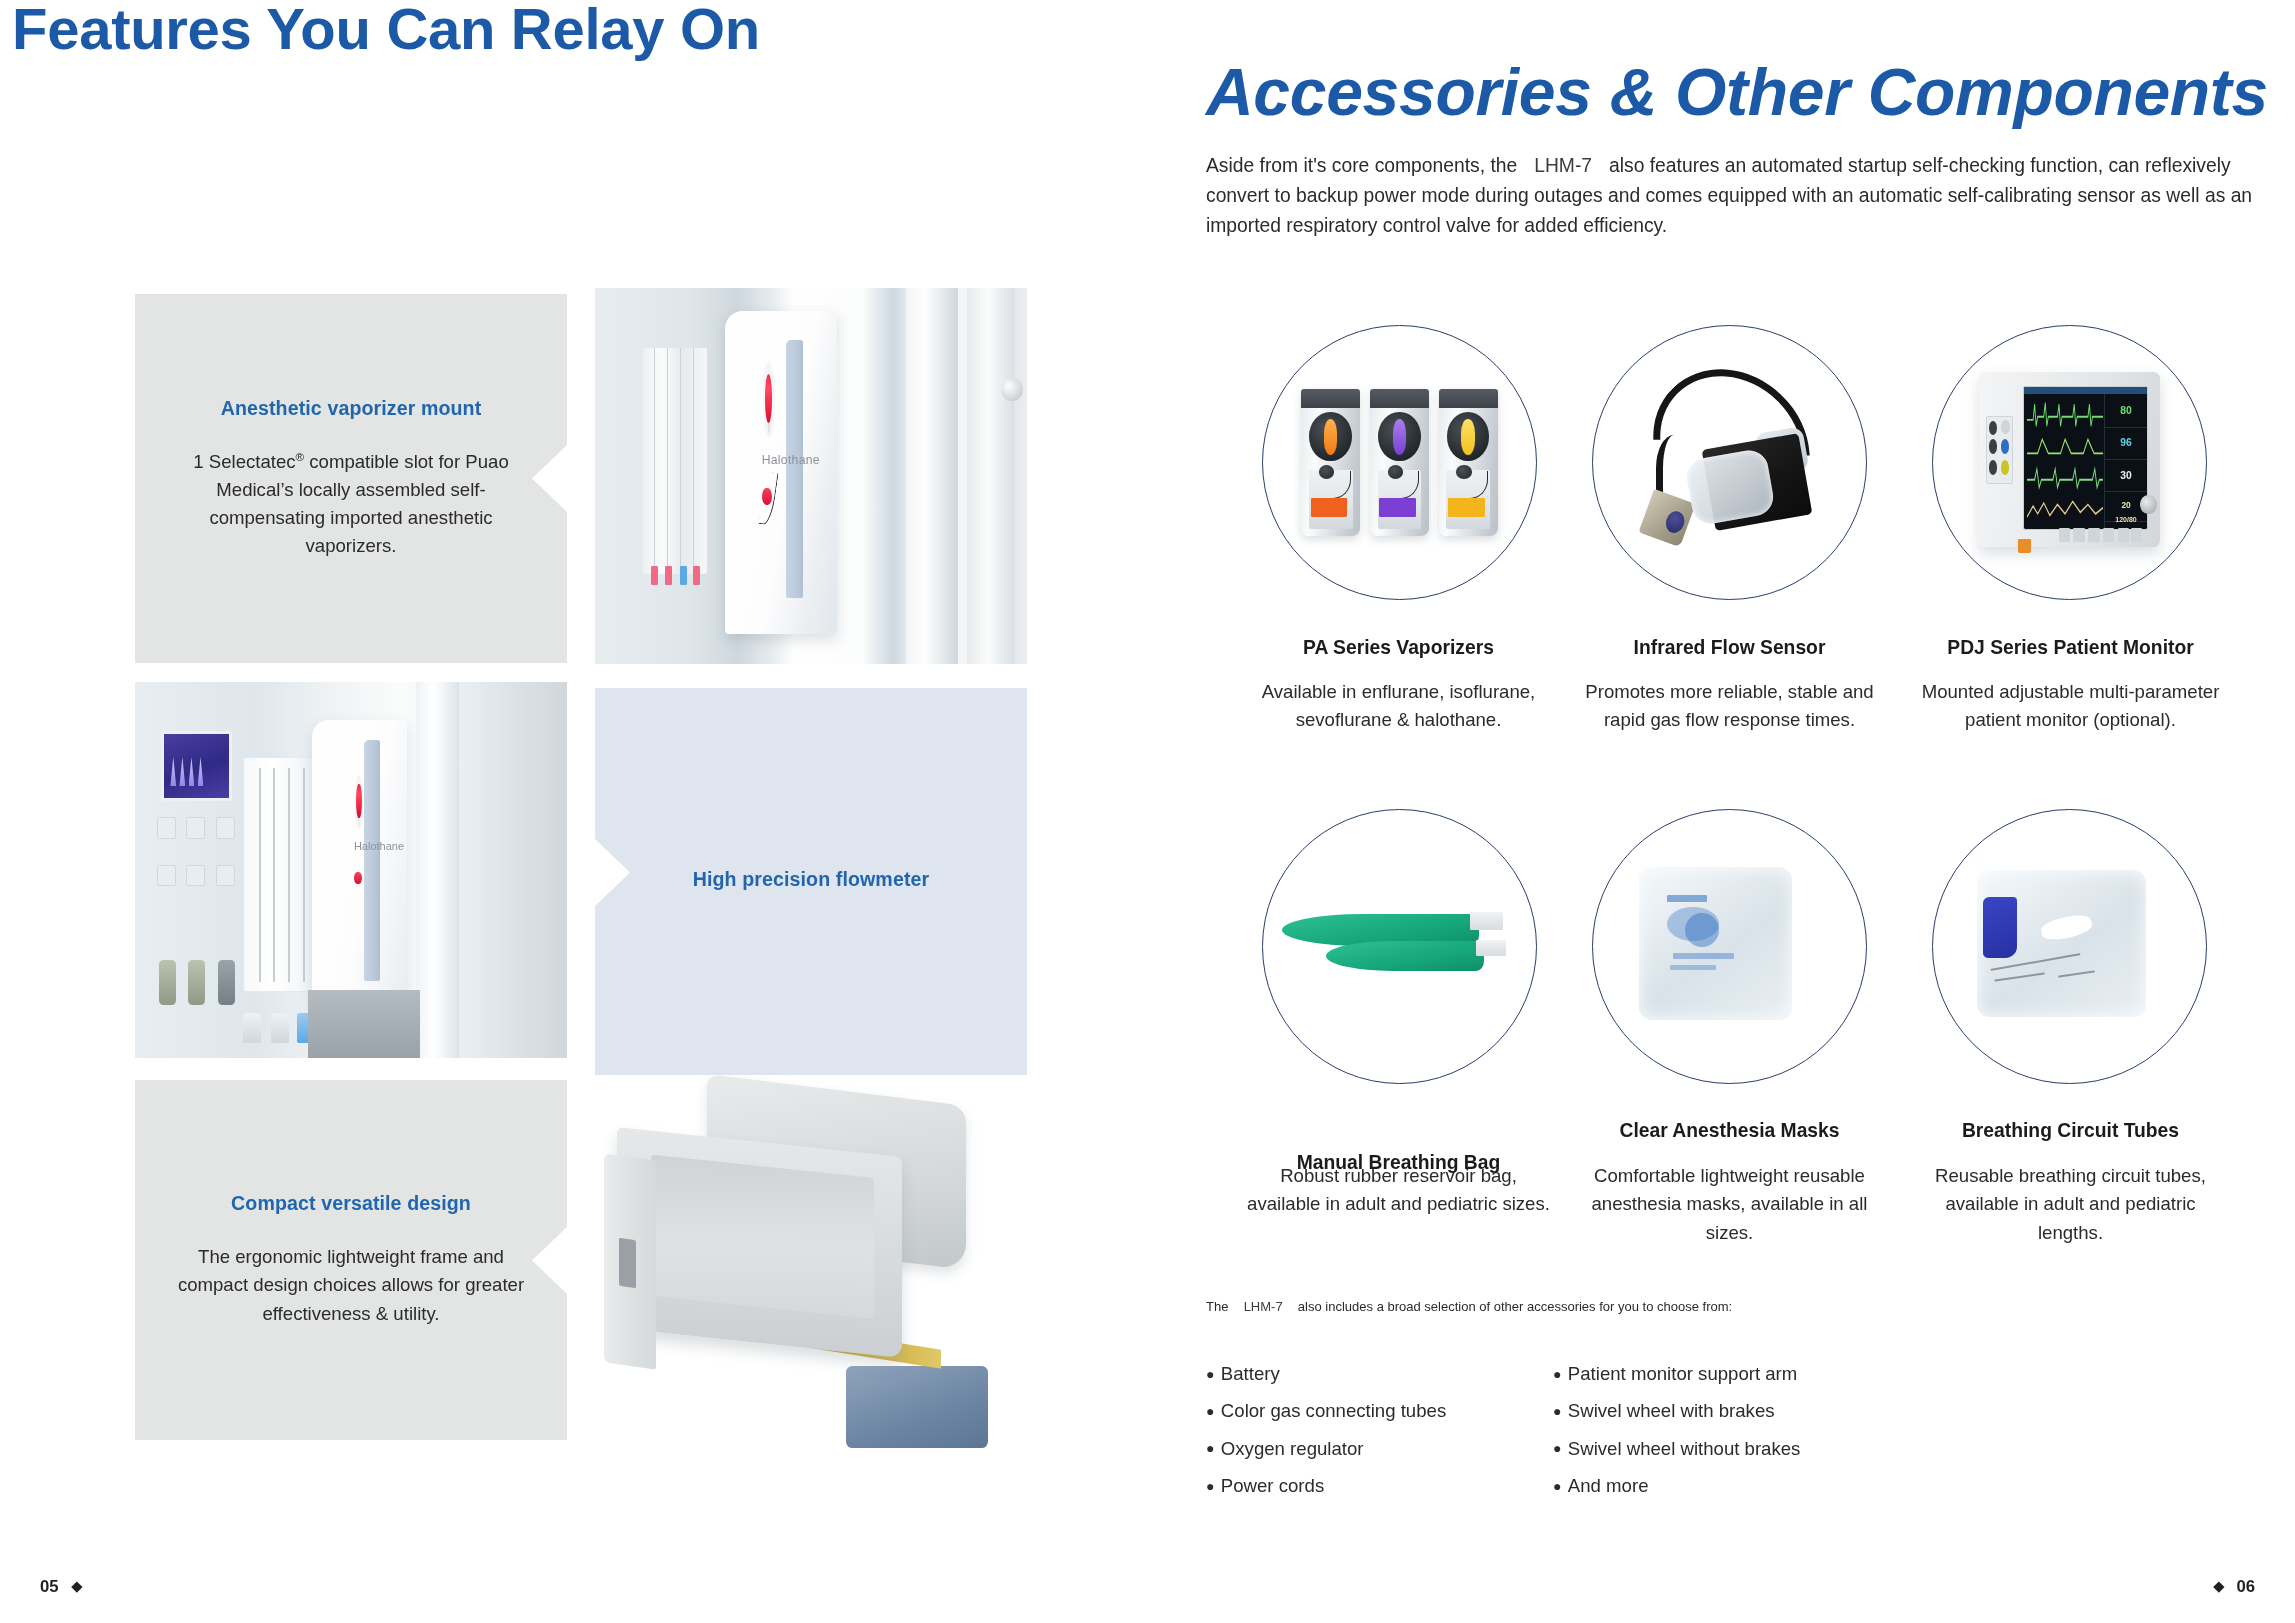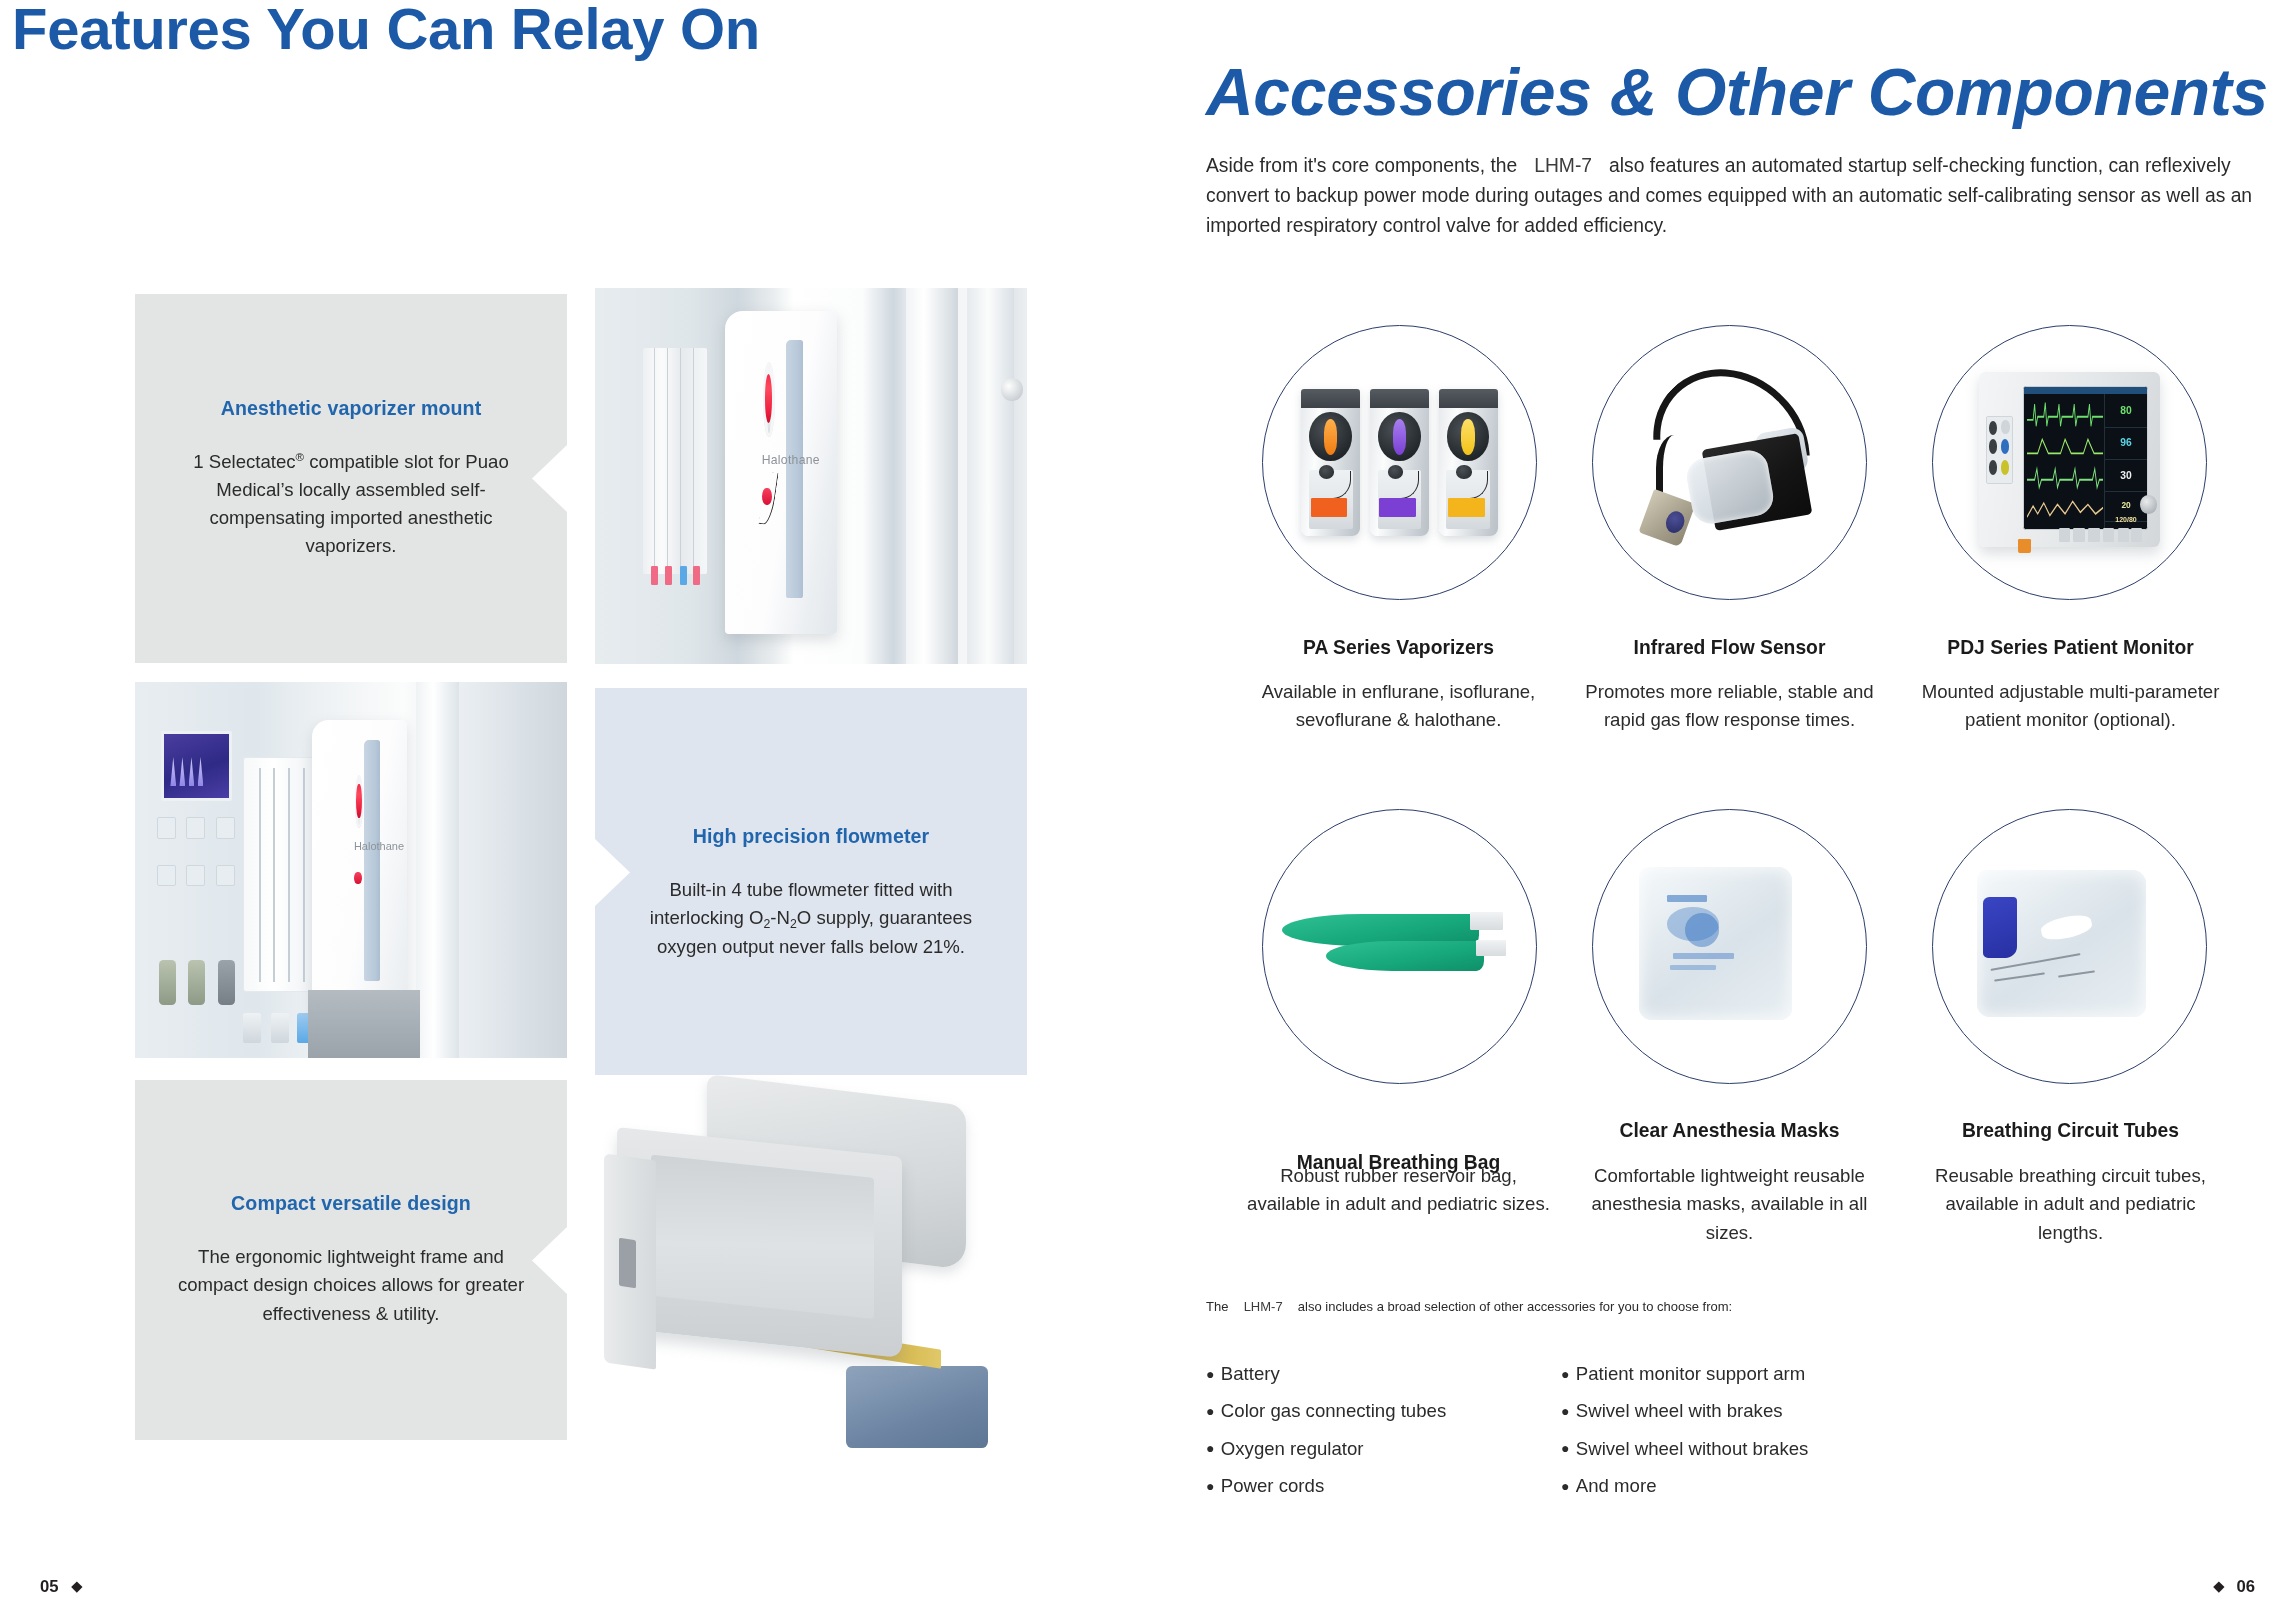--- a/index.html
+++ b/index.html
@@ -237,21 +237,21 @@
   .pack-print{position:absolute;background:#2f6fc0;opacity:.55;border-radius:1.3px;}
   .pack-blue{position:absolute;background:linear-gradient(160deg,#3a45c4,#2730a2);
     border-radius:6.4px 3.9px 11.6px 5.1px;}
   .pack-hole{position:absolute;background:#ffffff;border-radius:50%/40%;
     transform:rotate(-12deg);}
   .pack-text{position:absolute;height:1.9px;background:#4a5560;opacity:.55;border-radius:1.3px;}
 
   
   #closing{position:absolute;left:1206px;top:1299px;font-size:13px;color:#2b2b2b;}
   .acc-cols{position:absolute;left:1206px;top:1363px;width:1055px;
-    display:flex;gap:8px;}
+    display:flex;gap:0;}
   .acc-col{display:flex;flex-direction:column;gap:15.4px;}
   .acc-item{font-size:18.6px;color:#2b2b2b;white-space:nowrap;}
   .acc-item b{font-weight:normal;font-size:14px;vertical-align:1.3px;margin-right:6.4px;}
 
   
   .folio{position:absolute;bottom:27px;font-size:16.7px;color:#231f20;font-weight:bold;
     display:flex;align-items:center;gap:14px;}
   #folio-left{left:40px;}
   #folio-right{right:40px;}
   .diamond{width:7.7px;height:7.7px;background:#231f20;transform:rotate(45deg);}
@@ -334,23 +334,20 @@
       <div class="p2-dial"></div>
       <div class="p2-label">Halothane</div>
       <div class="p2-red"></div>
     </div>
     <div class="p2-pole"></div>
     <div class="p2-bottom"></div>
   </div>
 
   <div class="feature-text blue" style="left:595px;top:688px;width:432px;height:410px;">
     <div class="feature-title">High precision flowmeter</div>
-    <div class="feature-body">
-      <span>Built-in 4 tube flowmeter fitted with interlocking O</span><sub>2</sub><span>-N</span><sub>2</sub><span>O supply, guarantees oxygen output never falls below 21%.</span>
-    </div>
     <div class="notch left" style="left:0;top:151px;"></div>
   </div>
 
   <div class="feature-text gray" style="left:135px;top:1080px;width:432px;height:360px;">
     <div class="feature-title">Compact versatile design</div>
     <div class="feature-body">The ergonomic lightweight frame and compact design choices allows for greater effectiveness &amp; utility.</div>
     <div class="notch right" style="right:0;top:147px;"></div>
   </div>
 
   <div class="photo" style="left:595px;top:1075px;width:432px;height:373px;background:#fff;">

